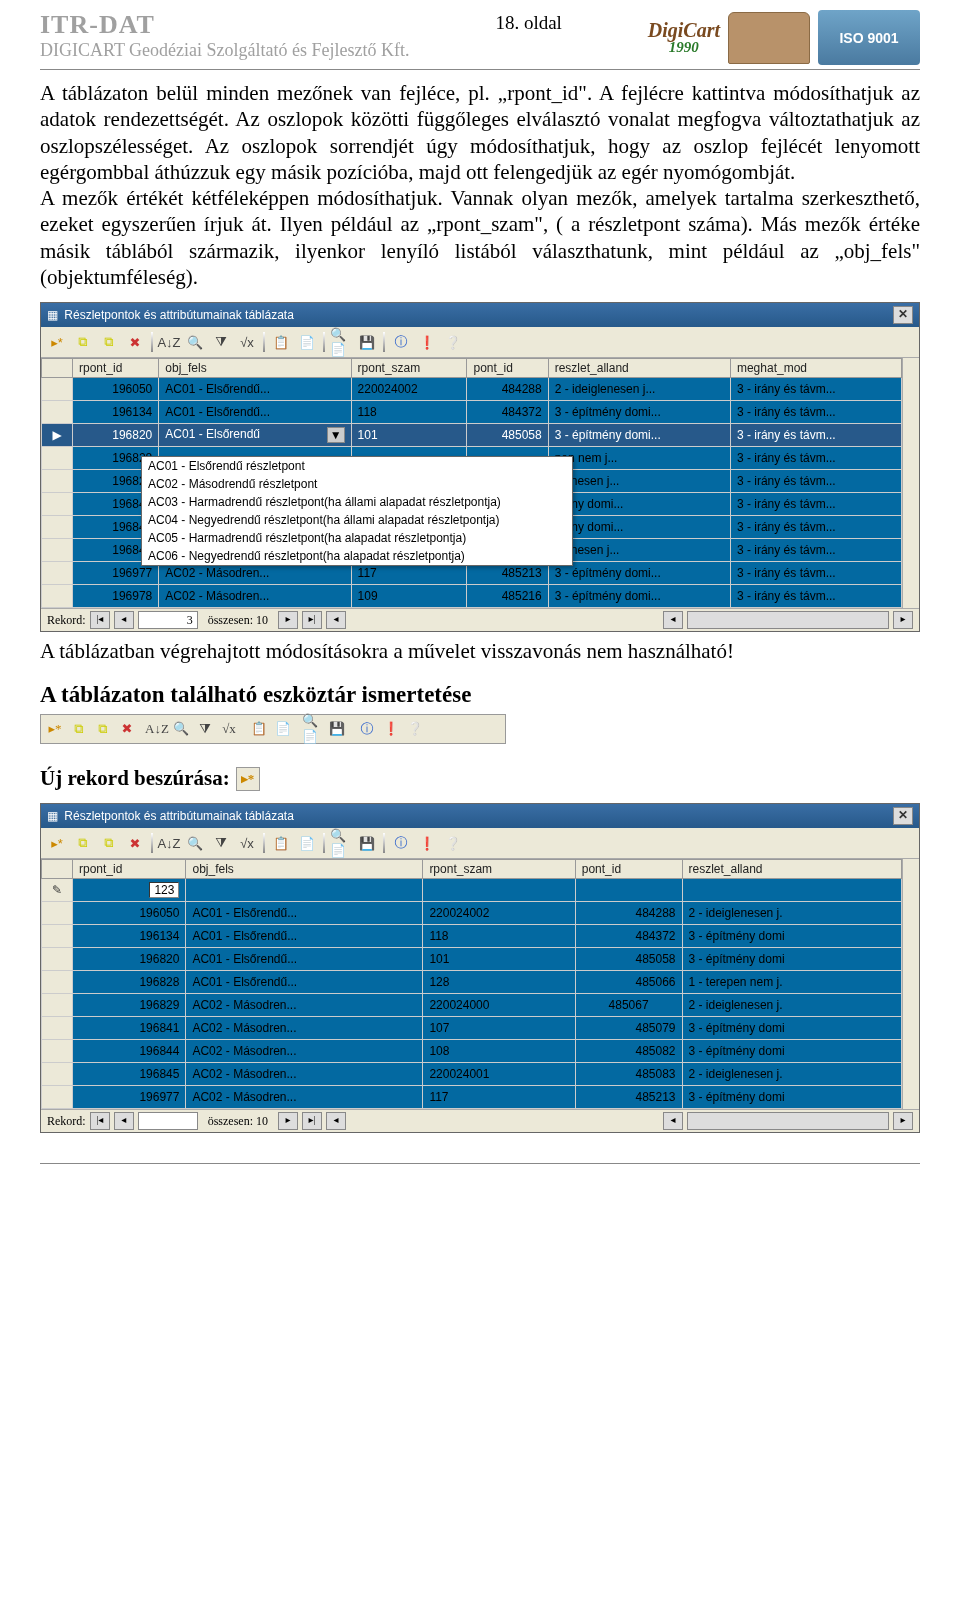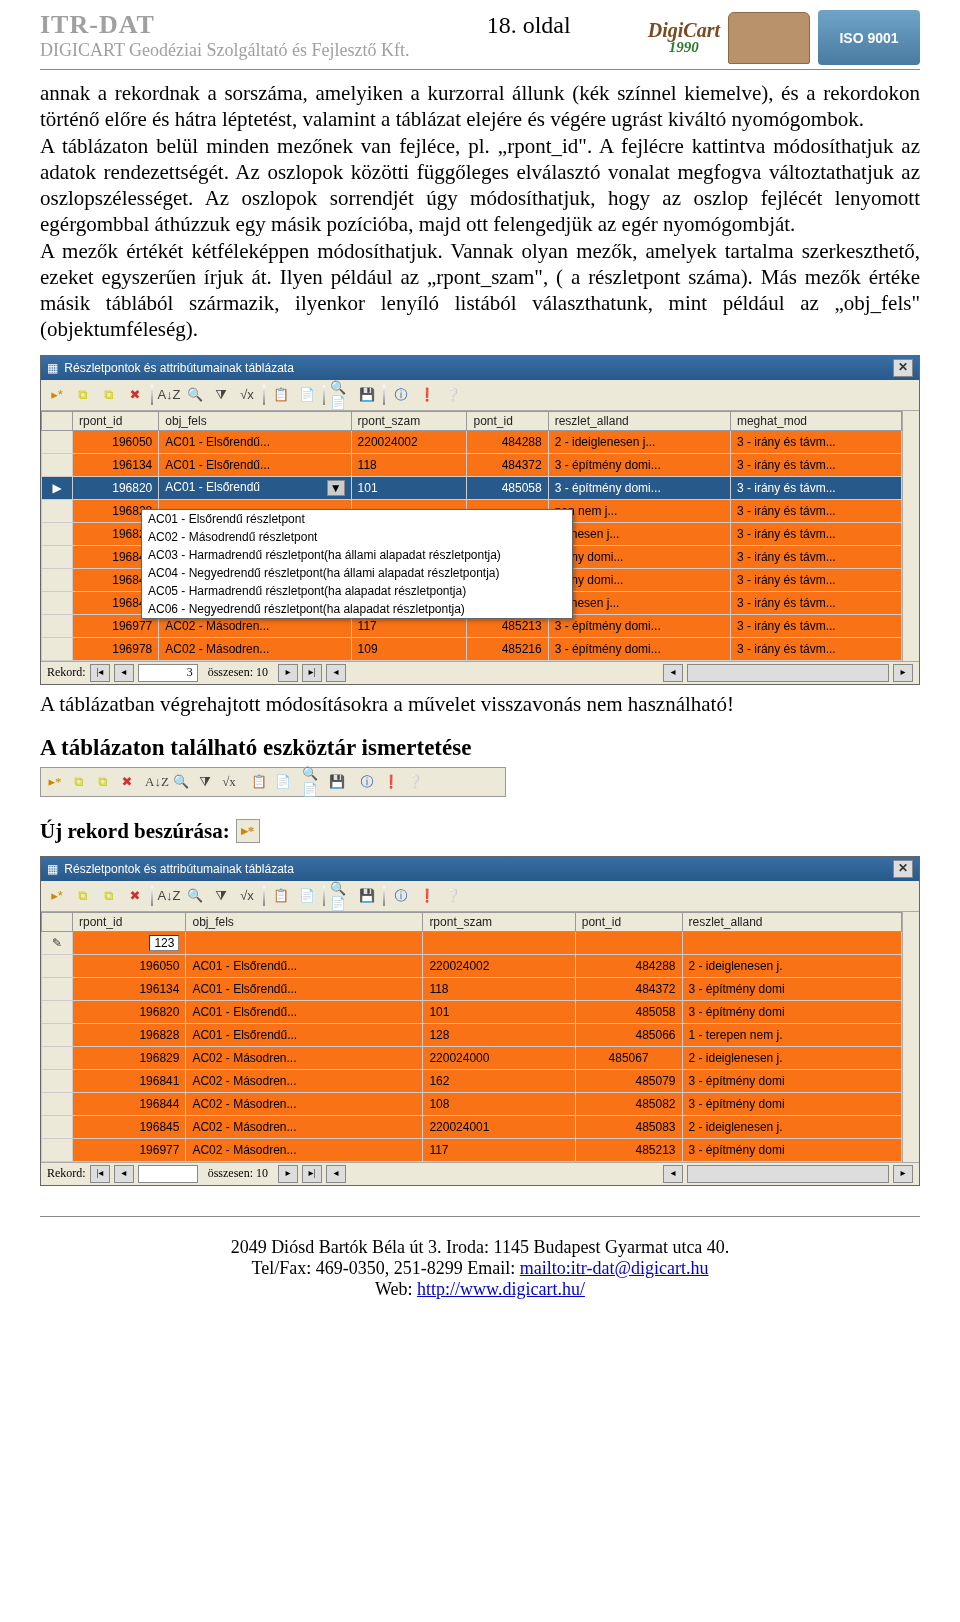--- a/index.html
+++ b/index.html
@@ -1,37 +1,37 @@
 <!DOCTYPE html>
 <html><head>
 <meta charset="utf-8">
 <style>
   body { margin:0; font-family:"Times New Roman",serif; background:#fff; color:#000; width:960px; }
   .page { padding:0 40px 20px; }
   .hdr { display:flex; justify-content:space-between; align-items:flex-start; padding-top:10px; }
   .hdr-left { }
   .hdr-title { font-weight:bold; font-size:26px; color:#a0a0a0; letter-spacing:1px; }
   .hdr-sub { font-size:18px; color:#a0a0a0; }
-  .hdr-page { font-size:24px; margin-top:2px; }
+  .hdr-page { font-size:19px; margin-top:2px; }
   .hdr-right { display:flex; gap:8px; align-items:center; }
   .iso-badge { width:102px; height:55px; background:linear-gradient(#6fa4c8,#4a7aa0); color:#fff; font:bold 14px sans-serif; display:flex; align-items:center; justify-content:center; border-radius:4px; }
   .briefcase { width:80px; height:50px; background:#b8926a; border-radius:6px 6px 2px 2px; border:1px solid #8a6a45; }
   .digicart-logo { font:bold italic 20px Georgia,serif; color:#7a4a20; text-align:center; line-height:1; }
   .digicart-logo .yr { color:#2a7a2a; font-size:15px; display:block; }
   .rule { border:none; border-top:1px solid #888; margin:4px 0 10px; }
   .body-text { font-size:21px; line-height:1.25; text-align:justify; }
   .body-bold { font-weight:bold; font-size:23px; margin:18px 0 6px; }
   .body-bold2 { font-weight:bold; font-size:21px; margin:22px 0 4px; display:flex; align-items:center; gap:6px; }
   .tbl-shot { border:1px solid #666; font:12px Tahoma,Arial,sans-serif; background:#ece9d8; margin:12px 0 6px; }
   .tbl-title { background:linear-gradient(#3a6ea5,#27598a); color:#fff; padding:3px 6px; display:flex; align-items:center; gap:6px; }
   .tbl-close { margin-left:auto; width:18px; height:16px; background:#ddd; border:1px solid #888; text-align:center; line-height:14px; font-weight:bold; color:#333; cursor:pointer; }
   .toolbar { display:flex; gap:2px; padding:3px 4px; background:#ece9d8; border-bottom:1px solid #aaa; }
   .tbtn { width:22px; height:22px; background:#ece9d8; border:1px solid #ece9d8; display:flex; align-items:center; justify-content:center; font-size:13px; cursor:pointer; color:#444; }
   .sep { width:2px; background:linear-gradient(#fff,#888); margin:2px 2px; }
-  .grid { width:100%; border-collapse:collapse; background:#f97316; }
+  .grid { width:100%; border-collapse:collapse; background:#0369a1; }
   .grid th { background:#ece9d8; border:1px solid #999; padding:2px 6px; text-align:left; font-weight:normal; color:#222; }
   .grid td { border:1px solid #ccc; padding:2px 6px; height:18px; white-space:nowrap; overflow:hidden; }
   .grid tr.sel td { background:#27598a; color:#fff; }
   .rowmark { width:18px; text-align:center; background:#ece9d8; border:1px solid #999; color:#333; }
   .dropdown { position:absolute; background:#fff; border:1px solid #666; font:12px Tahoma,sans-serif; box-shadow:2px 2px 4px rgba(0,0,0,.3); }
   .dropdown div { padding:2px 6px; }
   .navbar { background:#ece9d8; border-top:1px solid #aaa; padding:2px 6px; display:flex; align-items:center; gap:4px; font:12px Tahoma; }
   .navbtn { width:18px; height:16px; border:1px solid #888; background:#ddd; text-align:center; line-height:14px; font-size:10px; cursor:pointer; }
   .navinput { width:50px; height:16px; border:1px solid #888; background:#fff; text-align:right; padding:0 4px; font:12px Tahoma; }
   .scroll-v { width:16px; background:#ece9d8; border-left:1px solid #aaa; }
@@ -62,21 +62,20 @@
       <div class="digicart-logo">
         <span>DigiCart</span>
         <span class="yr">1990</span>
       </div>
       <div class="briefcase"></div>
       <div class="iso-badge">ISO 9001</div>
     </div>
   </div>
   <hr class="rule">
 
-  <div class="body-text">annak a rekordnak a sorszáma, amelyiken a kurzorral állunk (kék színnel kiemelve), és a rekordokon történő előre és hátra léptetést, valamint a táblázat elejére és végére ugrást kiváltó nyomógombok.</div>
   <div class="body-text">A táblázaton belül minden mezőnek van fejléce, pl. „rpont_id". A fejlécre kattintva módosíthatjuk az adatok rendezettségét. Az oszlopok közötti függőleges elválasztó vonalat megfogva változtathatjuk az oszlopszélességet. Az oszlopok sorrendjét úgy módosíthatjuk, hogy az oszlop fejlécét lenyomott egérgombbal áthúzzuk egy másik pozícióba, majd ott felengedjük az egér nyomógombját.</div>
   <div class="body-text">A mezők értékét kétféleképpen módosíthatjuk. Vannak olyan mezők, amelyek tartalma szerkeszthető, ezeket egyszerűen írjuk át. Ilyen például az „rpont_szam", ( a részletpont száma). Más mezők értéke másik táblából származik, ilyenkor lenyíló listából választhatunk, mint például az „obj_fels" (objektumféleség).</div>
 
   <div class="tbl-shot" style="position:relative;">
     <div class="tbl-title">
       <span>▦</span>
       <span>Részletpontok és attribútumainak táblázata</span>
       <span class="tbl-close">✕</span>
     </div>
     <div class="toolbar">
@@ -350,21 +349,21 @@
                 <td style="text-align: right;">196829</td>
                 <td>AC02 - Másodren...</td>
                 <td>220024000</td>
                 <td style="text-align: center;">485067</td>
                 <td>2 - ideiglenesen j.</td>
               </tr>
               <tr>
                 <td class="rowmark"></td>
                 <td style="text-align: right;">196841</td>
                 <td>AC02 - Másodren...</td>
-                <td>162</td>
+                <td>107</td>
                 <td style="text-align: right;">485079</td>
                 <td>3 - építmény domi</td>
               </tr>
               <tr>
                 <td class="rowmark"></td>
                 <td style="text-align: right;">196844</td>
                 <td>AC02 - Másodren...</td>
                 <td>108</td>
                 <td style="text-align: right;">485082</td>
                 <td>3 - építmény domi</td>
@@ -400,25 +399,14 @@
       <span class="navbtn">▸|</span>
       <span class="navbtn">◂</span>
       <span style="flex:1"></span>
       <span class="navbtn">◂</span>
       <span style="width:200px;height:16px;background:#ddd;border:1px solid #888"></span>
       <span class="navbtn">▸</span>
     </div>
   </div>
 
   <hr class="rule" style="margin-top:30px;">
-  <div class="footer">
-    <div>2049 Diósd Bartók Béla út 3. Iroda: 1145 Budapest Gyarmat utca 40.</div>
-    <div>
-      <span>Tel/Fax: 469-0350, 251-8299 Email: </span>
-      <a>mailto:itr-dat@digicart.hu</a>
-    </div>
-    <div>
-      <span>Web: </span>
-      <a>http://www.digicart.hu/</a>
-    </div>
-  </div>
 
 </div>
 
 </body></html>

